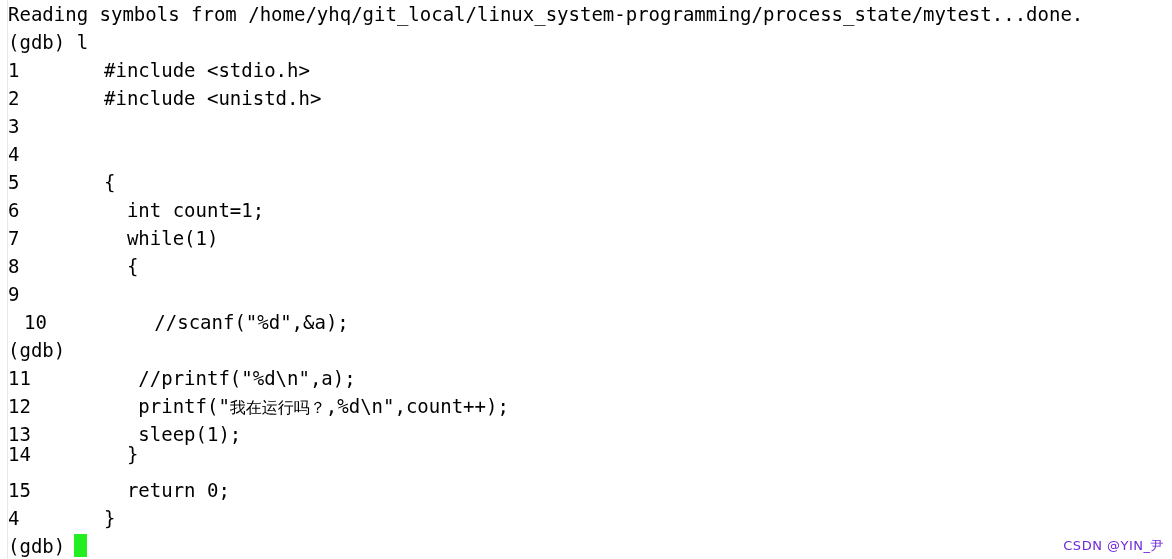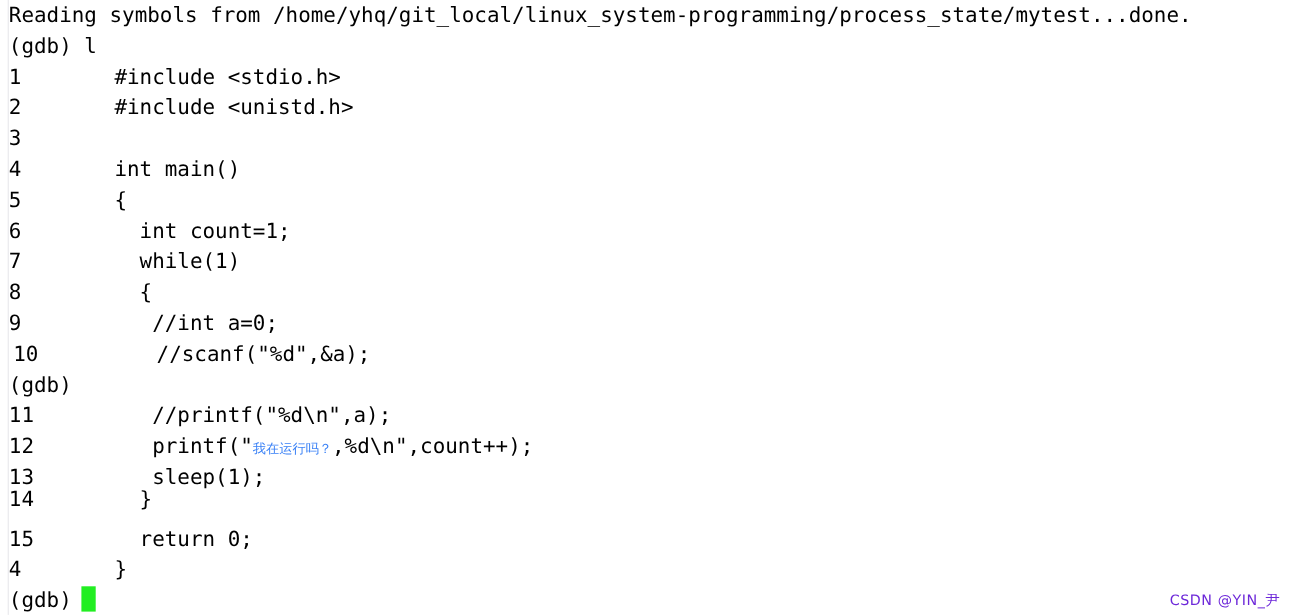--- a/index.html
+++ b/index.html
@@ -72,22 +72,22 @@
     left: 8px;
     top: 0;
     font-size: 19px;
     line-height: 28px;
     white-space: pre;
   }
 
   
   .cjk {
     font-family: "DejaVu Serif", "Liberation Serif", serif;
-    color: #3b82f6;
-    font-size: 12px;
+    color: #000000;
+    font-size: 16px;
   }
 
   .cursor-block {
     display: inline-block;
     width: 13px;
     height: 23px;
     vertical-align: -4px;
     margin-left: 9px;
   }
 
@@ -126,43 +126,41 @@
     <div class="line" style="position: absolute; left: 0px; top: 84px; width: 1172px;">
       <span class="lineno">2</span>
       <span class="code">#include &lt;unistd.h&gt;</span>
     </div>
     <div class="line" style="position: absolute; left: 0px; top: 112px; width: 1172px;">
       <span class="lineno">3</span>
       <span class="code"></span>
     </div>
     <div class="line" style="position: absolute; left: 0px; top: 140px; width: 1172px;">
       <span class="lineno">4</span>
-      <span class="code">int main()</span>
     </div>
     <div class="line" style="position: absolute; left: 0px; top: 168px; width: 1172px;">
       <span class="lineno">5</span>
       <span class="code">{</span>
     </div>
     <div class="line" style="position: absolute; left: 0px; top: 196px; width: 1172px;">
       <span class="lineno">6</span>
       <span class="code">  int count=1;</span>
     </div>
     <div class="line" style="position: absolute; left: 0px; top: 224px; width: 1172px;">
       <span class="lineno">7</span>
       <span class="code">  while(1)</span>
     </div>
     <div class="line" style="position: absolute; left: 0px; top: 252px; width: 1172px;">
       <span class="lineno">8</span>
       <span class="code">  {</span>
     </div>
     <div class="line" style="position: absolute; left: 0px; top: 280px; width: 1172px;">
       <span class="lineno">9</span>
-      <span class="code">   //int a=0;</span>
-    </div>
-    <div class="line" style="position: absolute; left: 4px; top: 308px; width: 965px;">
+    </div>
+    <div class="line" style="position: absolute; left: 16px; top: 308px; width: 965px;">
       <span class="lineno">10</span>
       <span class="code">   //scanf("%d",&amp;a);</span>
     </div>
 
     <div class="line" style="position: absolute; left: 0px; top: 336px; width: 1172px;">
       <span class="plain">(gdb)</span>
     </div>
 
     <div class="line" style="position: absolute; left: 0px; top: 364px; width: 1144px;">
       <span class="lineno">11</span>

